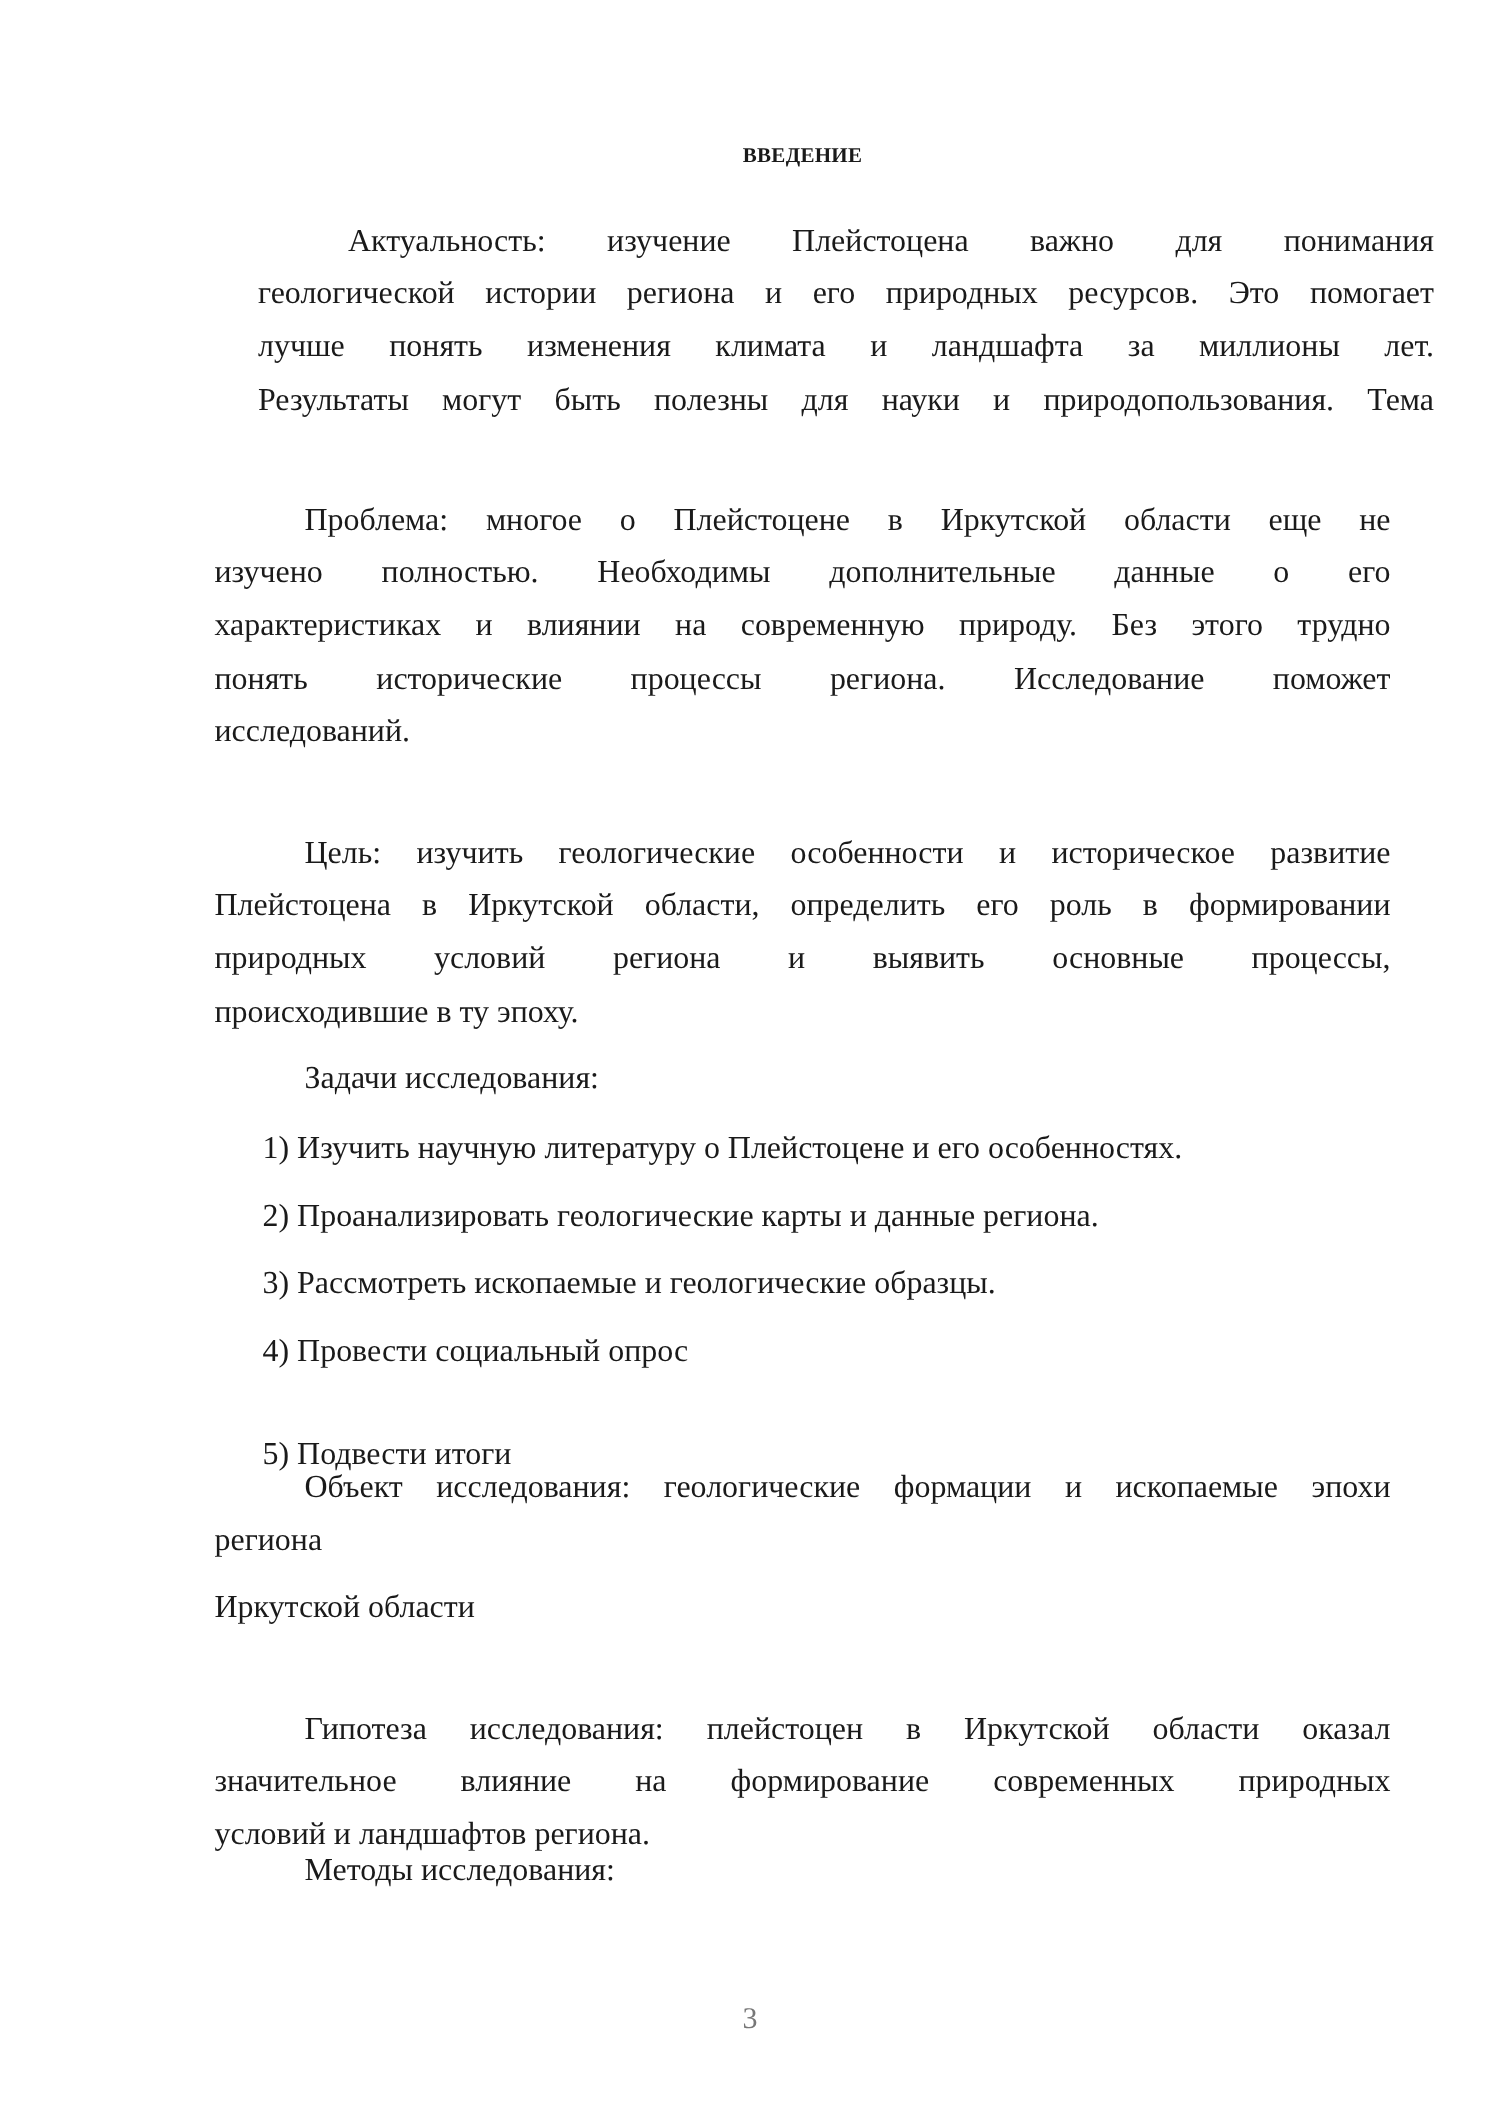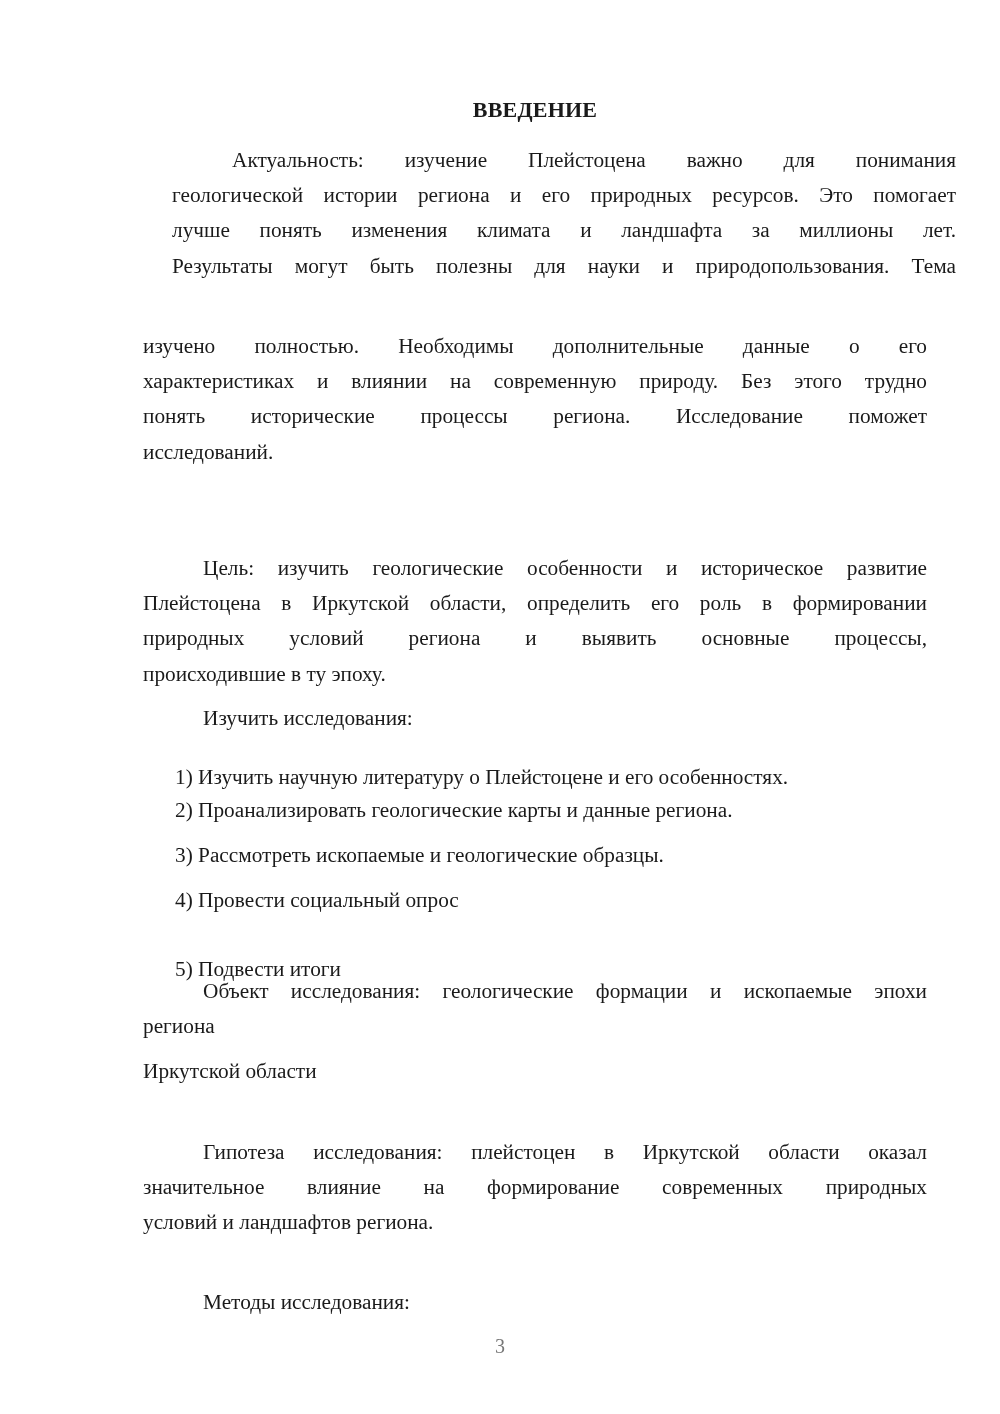--- a/index.html
+++ b/index.html
@@ -4,21 +4,21 @@
   <style>
     html, body { margin: 0; padding: 0; background: #ffffff; }
     body { width: 1000px; height: 1414px; position: relative; overflow: hidden; }
     .page {
       position: absolute; left: 143px; top: 0; width: 784px;
       font-family: "Liberation Serif", "DejaVu Serif", serif;
       font-size: 21.3px; color: #1a1a1a;
     }
     .title {
       position: absolute; left: 0; width: 784px; top: 97px;
-      text-align: center; font-weight: bold; font-size: 22px; letter-spacing: 0.2px;
+      text-align: center; font-weight: bold; font-size: 14px; letter-spacing: 0.2px;
     }
     .para { position: absolute; left: 0; width: 784px; }
     .line {
       display: block; height: 35.2px; line-height: 35.2px; white-space: nowrap;
       text-align: justify; text-align-last: justify;
     }
     .line.last { text-align: left; text-align-last: left; }
     .line.indent { padding-left: 60px; }
     .item {
       position: absolute; left: 32px; line-height: 35px; white-space: nowrap;
@@ -36,57 +36,58 @@
   <div class="title">ВВЕДЕНИЕ</div>
 
   <div class="para" style="top:143px;margin-left:29px;">
     <span class="line indent">Актуальность: изучение Плейстоцена важно для понимания</span>
     <span class="line">геологической истории региона и его природных ресурсов. Это помогает</span>
     <span class="line">лучше понять изменения климата и ландшафта за миллионы лет.</span>
     <span class="line">Результаты могут быть полезны для науки и природопользования. Тема</span>
   </div>
 
   <div class="para" style="top:329px;">
+    <span class="line indent">Проблема: многое о Плейстоцене в Иркутской области еще не</span>
     <span class="line">изучено полностью. Необходимы дополнительные данные о его</span>
     <span class="line">характеристиках и влиянии на современную природу. Без этого трудно</span>
     <span class="line">понять исторические процессы региона. Исследование поможет</span>
     <span class="line last">исследований.</span>
   </div>
 
   <div class="para" style="top:551px;">
     <span class="line indent">Цель: изучить геологические особенности и историческое развитие</span>
     <span class="line">Плейстоцена в Иркутской области, определить его роль в формировании</span>
     <span class="line">природных условий региона и выявить основные процессы,</span>
     <span class="line last">происходившие в ту эпоху.</span>
   </div>
 
   <div class="para" style="top:701px;">
-    <span class="line last indent">Изучить исследования:</span>
+    <span class="line last indent">Задачи исследования:</span>
   </div>
 
-  <div class="item" style="top:748px;margin-top:12px;">1) Изучить научную литературу о Плейстоцене и его особенностях.</div>
+  <div class="item" style="top:748px;">1) Изучить научную литературу о Плейстоцене и его особенностях.</div>
   <div class="item" style="top:793px;">2) Проанализировать геологические карты и данные региона.</div>
   <div class="item" style="top:838px;">3) Рассмотреть ископаемые и геологические образцы.</div>
   <div class="item" style="top:883px;">4) Провести социальный опрос</div>
   <div class="item" style="top:952px;">5) Подвести итоги</div>
 
   <div class="para" style="top:974px;">
     <span class="line indent">Объект исследования: геологические формации и ископаемые эпохи</span>
     <span class="line last">региона</span>
   </div>
 
   <div class="para" style="top:1054px;">
     <span class="line last">Иркутской области</span>
   </div>
 
   <div class="para" style="top:1135px;">
     <span class="line indent">Гипотеза исследования: плейстоцен в Иркутской области оказал</span>
     <span class="line">значительное влияние на формирование современных природных</span>
     <span class="line last">условий и ландшафтов региона.</span>
   </div>
 
-  <div class="para" style="top:1285px;font-family:Liberation Serif, serif;">
+  <div class="para" style="top:1229px;font-family:Liberation Serif, serif;">
     <span class="line last indent">Методы исследования:</span>
   </div>
 
 </div>
 
 <div class="page-number">3</div>
 
 </body></html>

